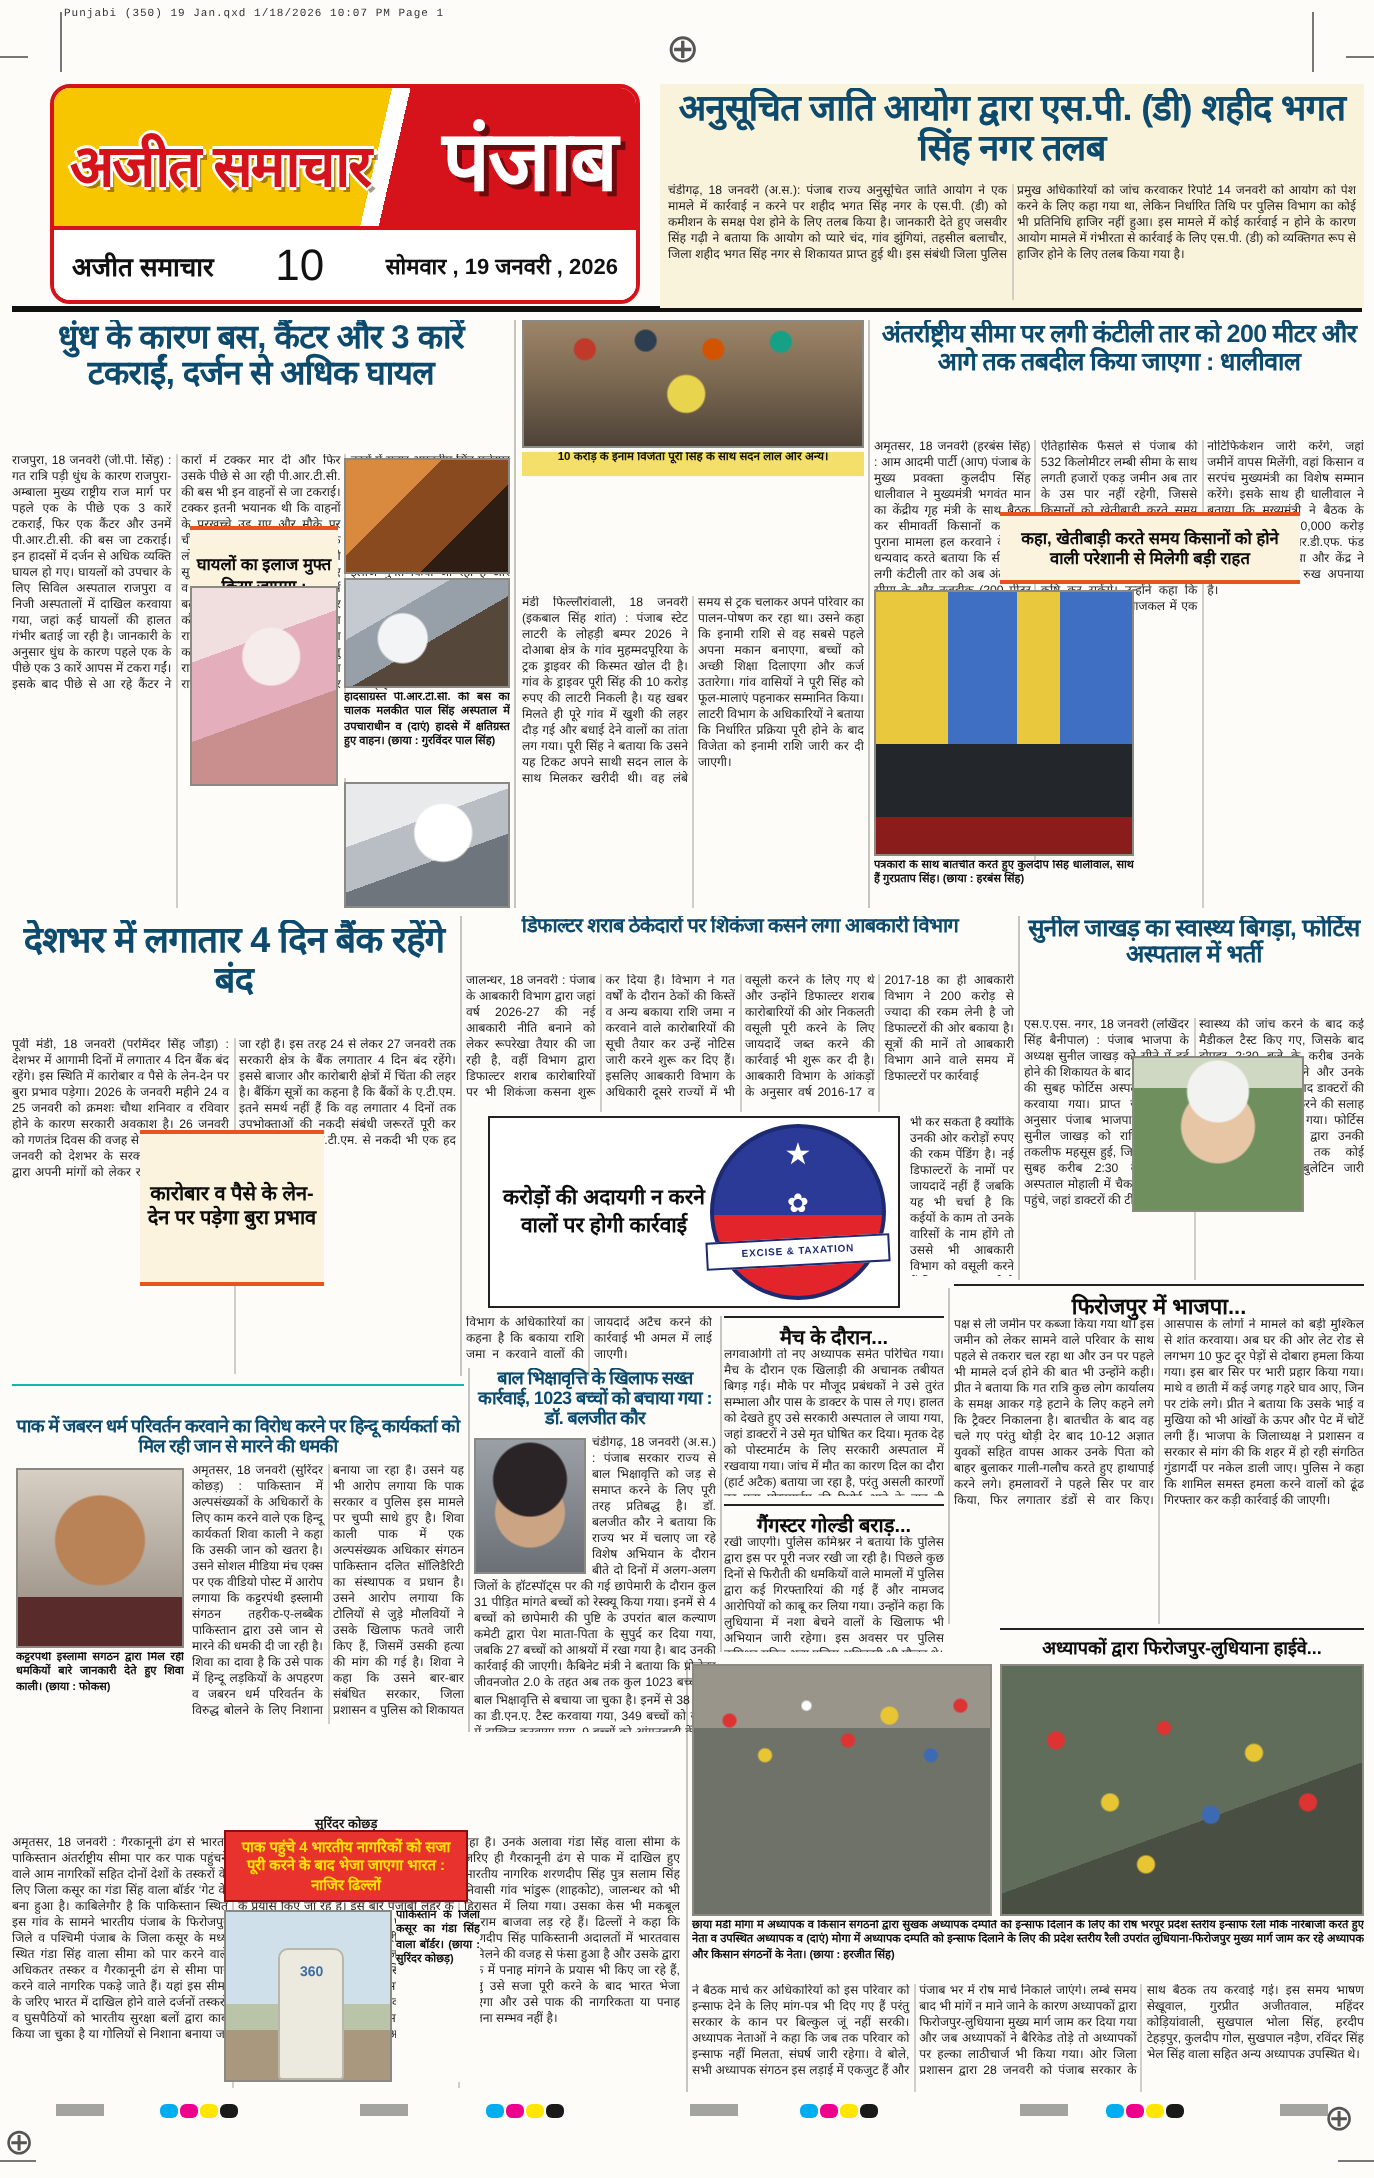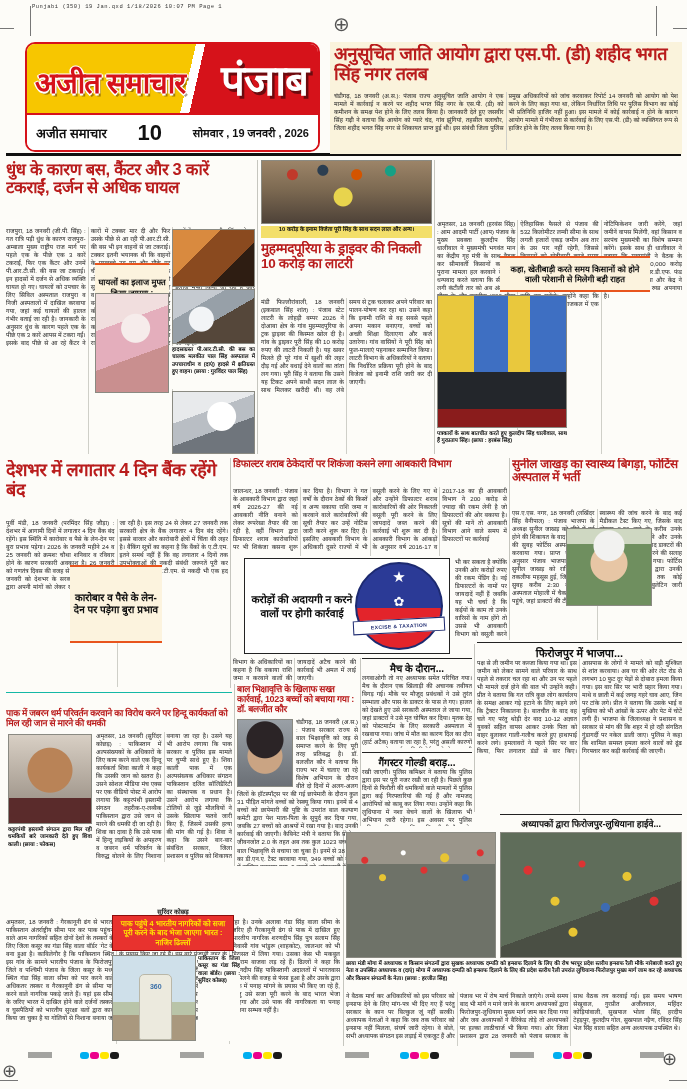--- a/index.html
+++ b/index.html
@@ -3,21 +3,21 @@
 <meta charset="utf-8">
 <style>
   html,body{margin:0;padding:0;background:#e9e9e6;}
   .page{position:relative;width:687px;height:1089px;margin:0 auto;background:#fdfcf8;
         font-family:"Liberation Sans",sans-serif;overflow:hidden;color:#1a1a1a;}
   .abs{position:absolute;box-sizing:border-box;}
   .bodytext{font-size:6.1px;line-height:1.32;text-align:justify;color:#222;overflow:hidden;z-index:1;}
   .c2{column-count:2;column-gap:5px;column-rule:0.5px solid #cfcfc8;}
   .c3{column-count:3;column-gap:5px;column-rule:0.5px solid #cfcfc8;}
   .c4{column-count:4;column-gap:5px;column-rule:0.5px solid #cfcfc8;}
-  .hl{font-weight:900;color:#b91c1c;text-align:left;line-height:1.12;letter-spacing:-0.3px;overflow:hidden;z-index:1;}
+  .hl{font-weight:900;color:#0c4a6e;text-align:center;line-height:1.12;letter-spacing:-0.3px;overflow:hidden;z-index:1;}
   .cap{font-weight:700;font-size:5.6px;line-height:1.32;color:#111;text-align:justify;overflow:hidden;z-index:3;background:#fdfcf8;}
   .photo{overflow:hidden;border:1px solid #8a8a82;z-index:2;}
   .ibox{background:#fcf3de;border-top:2.5px solid #e8541d;border-bottom:2.5px solid #e8541d;
         display:flex;align-items:center;justify-content:center;text-align:center;
         font-weight:800;color:#0d0d0d;padding:2px 3px;line-height:1.25;z-index:2;}
   .shead{border-top:1px solid #222;padding-top:2px;font-weight:900;text-align:center;font-size:10px;
          color:#0d0d0d;z-index:1;background:#fdfcf8;}
   .vrule{width:1px;background:#c6c6bf;z-index:0;}
   .mark{color:#555;z-index:4;}
   .graydash{width:24px;height:6px;background:#a3a3a0;z-index:4;}
@@ -28,21 +28,21 @@
         background:#fff;overflow:hidden;z-index:2;}
   #mast-top{position:absolute;left:0;top:0;right:0;height:71px;
         background:linear-gradient(103deg,#f7c600 0 55%,#ffffff 55% 58%,#d6121a 58% 100%);}
   #mast-brand{position:absolute;left:8px;top:18px;font-size:29px;font-weight:900;color:#d6121a;
         letter-spacing:-1px;text-shadow:-1.5px 0 #fff,1.5px 0 #fff,0 -1.5px #fff,0 1.5px #fff,2px 2.5px 0 rgba(60,30,0,.45);}
   #mast-ed{position:absolute;right:10px;top:6px;font-size:42px;font-weight:900;color:#fff;
         letter-spacing:-1px;text-shadow:2.5px 2.5px 0 #6d0a0e;}
   #mast-strip{position:absolute;left:0;bottom:0;right:0;height:35px;background:#fff;border-top:2px solid #d6121a;
         display:flex;align-items:center;padding:0 9px;}
   #mast-foot{font-size:13px;font-weight:800;color:#111;}
-  #mast-num{font-size:22px;font-weight:700;color:#111;margin:0 auto;}
+  #mast-num{font-size:22px;font-weight:400;color:#111;margin:0 auto;}
   #mast-date{font-size:11px;font-weight:800;color:#111;}
   
   #sc{left:330px;top:42px;width:352px;height:112px;background:#faf3dc;padding:2px 4px;z-index:1;}
   #sc-hl{font-size:18px;height:46px;}
   #sc-body{height:58px;margin-top:2px;}
   
   .logo-circle{position:relative;width:84px;height:84px;border-radius:50%;
         background:linear-gradient(180deg,#2b3a96 0 52%,#e3242b 52% 100%);border:2px solid #1d2a70;flex:none;}
   .logo-star{position:absolute;left:0;right:0;top:4px;text-align:center;color:#fff;font-size:15px;}
   .logo-emblem{position:absolute;left:0;right:0;top:30px;text-align:center;color:#fff;font-size:13px;}
@@ -106,25 +106,25 @@
   <div class="abs vrule" style="left:257px;top:160px;height:294px;"></div>
 
   <div class="abs photo" style="left:261px;top:160px;width:171px;height:64px;background:
        radial-gradient(circle at 18% 22%,#c0392b 0 5px,transparent 6px),
        radial-gradient(circle at 36% 15%,#2c3e50 0 5px,transparent 6px),
        radial-gradient(circle at 56% 22%,#d35400 0 5px,transparent 6px),
        radial-gradient(circle at 76% 16%,#16a085 0 5px,transparent 6px),
        radial-gradient(circle at 48% 58%,#e8d44d 0 9px,transparent 10px),
        linear-gradient(180deg,#9c8468 0%,#7d6a52 45%,#4e4238 100%);"></div>
   <div class="abs cap" style="left:261px;top:226px;width:171px;height:12px;background:#f3df6a;text-align:center;font-size:5.8px;">10 करोड़ के इनाम विजेता पूरी सिंह के साथ सदन लाल और अन्य।</div>
-  <div class="abs hl" style="left:261px;top:241px;width:171px;height:54px;font-size:13.5px;">मुहम्मदपूरिया के ड्राइवर की निकली 10 करोड़ का लाटरी</div>
   <div class="abs bodytext c2" style="left:261px;top:298px;width:171px;height:156px;">मंडी फिल्लौरांवाली, 18 जनवरी (इकबाल सिंह शांत) : पंजाब स्टेट लाटरी के लोहड़ी बम्पर 2026 ने दोआबा क्षेत्र के गांव मुहम्मदपूरिया के ट्रक ड्राइवर की किस्मत खोल दी है। गांव के ड्राइवर पूरी सिंह की 10 करोड़ रुपए की लाटरी निकली है। यह खबर मिलते ही पूरे गांव में खुशी की लहर दौड़ गई और बधाई देने वालों का तांता लग गया। पूरी सिंह ने बताया कि उसने यह टिकट अपने साथी सदन लाल के साथ मिलकर खरीदी थी। वह लंबे समय से ट्रक चलाकर अपने परिवार का पालन-पोषण कर रहा था। उसने कहा कि इनामी राशि से वह सबसे पहले अपना मकान बनाएगा, बच्चों को अच्छी शिक्षा दिलाएगा और कर्ज उतारेगा। गांव वासियों ने पूरी सिंह को फूल-मालाएं पहनाकर सम्मानित किया। लाटरी विभाग के अधिकारियों ने बताया कि निर्धारित प्रक्रिया पूरी होने के बाद विजेता को इनामी राशि जारी कर दी जाएगी।</div>
 
   <div class="abs vrule" style="left:434px;top:160px;height:294px;"></div>
 
+  <div class="abs hl" style="left:437px;top:160px;width:245px;height:58px;font-size:12.5px;">अंतर्राष्ट्रीय सीमा पर लगी कंटीली तार को 200 मीटर और आगे तक तबदील किया जाएगा : धालीवाल</div>
   <div class="abs bodytext c3" style="left:437px;top:220px;width:245px;height:234px;">अमृतसर, 18 जनवरी (हरबंस सिंह) : आम आदमी पार्टी (आप) पंजाब के मुख्य प्रवक्ता कुलदीप सिंह धालीवाल ने मुख्यमंत्री भगवंत मान का केंद्रीय गृह मंत्री के साथ बैठक कर सीमावर्ती किसानों का वर्षों पुराना मामला हल करवाने के लिए धन्यवाद करते बताया कि सीमा पर लगी कंटीली तार को अब अंतर्राष्ट्रीय सीमा के और नजदीक (200 मीटर तक) कर दिया जाएगा। इस ऐतिहासिक फैसले से पंजाब की 532 किलोमीटर लम्बी सीमा के साथ लगती हजारों एकड़ जमीन अब तार के उस पार नहीं रहेगी, जिससे किसानों को खेतीबाड़ी करते समय होने वाली परेशानी से बड़ी राहत मिलेगी। किसानों को भारी नुकसान होता था। अब इस फैसले के साथ किसान अपनी जमीन पर खुल कर कृषि कर सकेंगे। उन्होंने कहा कि मुख्यमंत्री मान अब आजकल में एक नोटिफिकेशन जारी करेंगे, जहां जमीनें वापस मिलेंगी, वहां किसान व सरपंच मुख्यमंत्री का विशेष सम्मान करेंगे। इसके साथ ही धालीवाल ने बताया कि मुख्यमंत्री ने बैठक के दौरान पंजाब के 10,000 करोड़ रुपये के रुके हुए आर.डी.एफ. फंड का मामला भी उठाया और केंद्र ने इस पर सकारात्मक रुख अपनाया है।</div>
   <div class="abs ibox" style="left:500px;top:256px;width:150px;height:36px;font-size:8.3px;">कहा, खेतीबाड़ी करते समय किसानों को होने वाली परेशानी से मिलेगी बड़ी राहत</div>
   <div class="abs photo" style="left:437px;top:295px;width:130px;height:133px;background:
        linear-gradient(180deg,rgba(0,0,0,0) 0 58%,#23262b 58% 86%,#8a1c1c 86% 100%),
        linear-gradient(90deg,#e9c83d 0 28%,#3e6fc2 28% 55%,#e9c83d 55% 72%,#3e6fc2 72% 100%);"></div>
   <div class="abs cap" style="left:437px;top:430px;width:130px;height:24px;">पत्रकारों के साथ बातचीत करते हुए कुलदीप सिंह धालीवाल, साथ हैं गुरप्रताप सिंह। (छाया : हरबंस सिंह)</div>
 
   <div class="abs hl" style="left:6px;top:460px;width:222px;height:56px;font-size:18px;">देशभर में लगातार 4 दिन बैंक रहेंगे बंद</div>
   <div class="abs bodytext c2" style="left:6px;top:519px;width:222px;height:168px;">पूर्वी मंडी, 18 जनवरी (परमिंदर सिंह जौड़ा) : देशभर में आगामी दिनों में लगातार 4 दिन बैंक बंद रहेंगे। इस स्थिति में कारोबार व पैसे के लेन-देन पर बुरा प्रभाव पड़ेगा। 2026 के जनवरी महीने 24 व 25 जनवरी को क्रमशः चौथा शनिवार व रविवार होने के कारण सरकारी अवकाश है। 26 जनवरी को गणतंत्र दिवस की वजह से सरकारी छुट्टी है। 27 जनवरी को देशभर के सरकारी बैंक कर्मचारियों द्वारा अपनी मांगों को लेकर राष्ट्रव्यापी हड़ताल की जा रही है। इस तरह 24 से लेकर 27 जनवरी तक सरकारी क्षेत्र के बैंक लगातार 4 दिन बंद रहेंगे। इससे बाजार और कारोबारी क्षेत्रों में चिंता की लहर है। बैंकिंग सूत्रों का कहना है कि बैंकों के ए.टी.एम. इतने समर्थ नहीं हैं कि वह लगातार 4 दिनों तक उपभोक्ताओं की नकदी संबंधी जरूरतें पूरी कर सकें। वह भी कि ए.टी.एम. से नकदी भी एक हद तक ही निकलती है।</div>
   <div class="abs ibox" style="left:70px;top:565px;width:92px;height:78px;font-size:10px;">कारोबार व पैसे के लेन-देन पर पड़ेगा बुरा प्रभाव</div>

